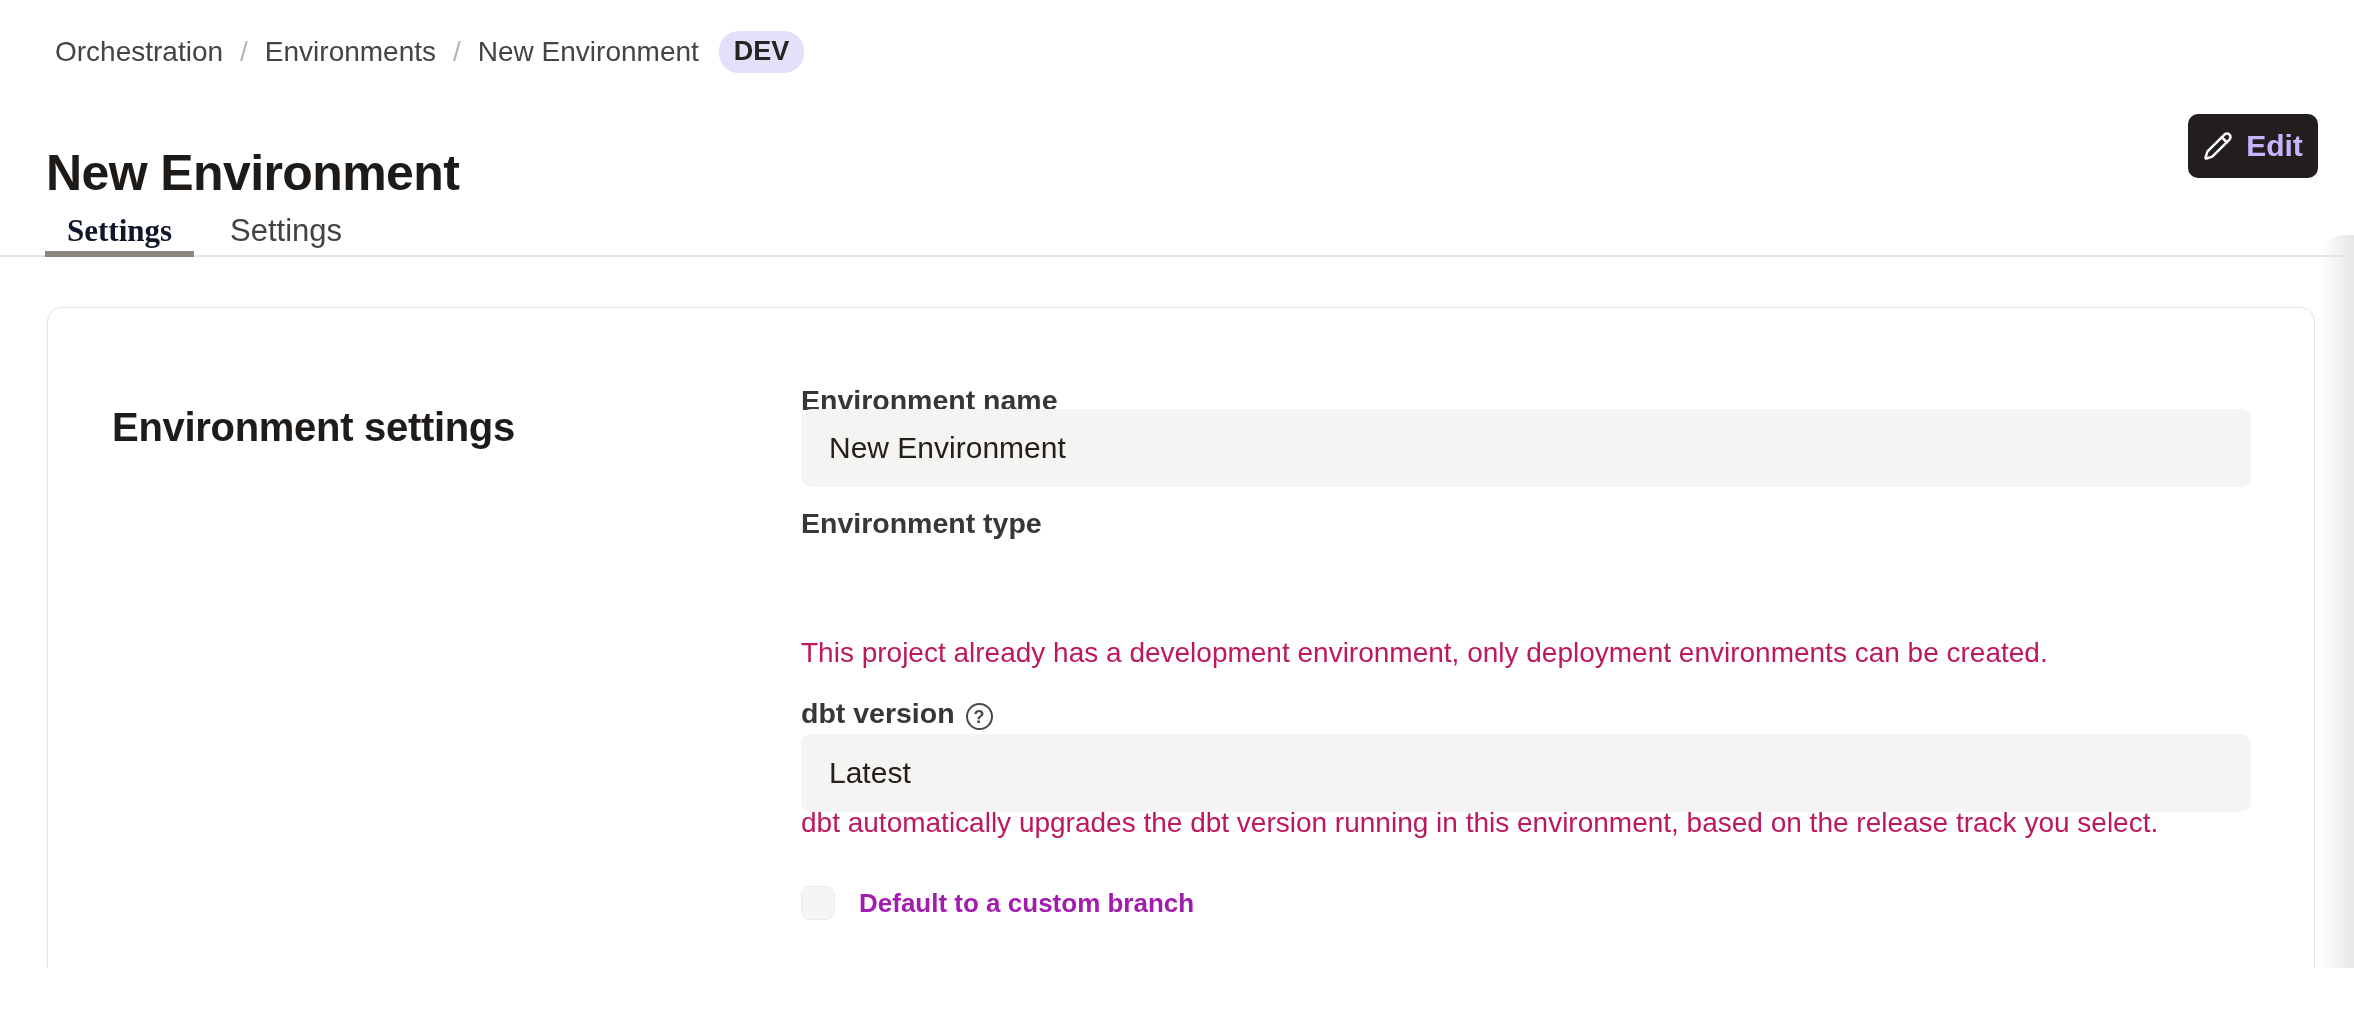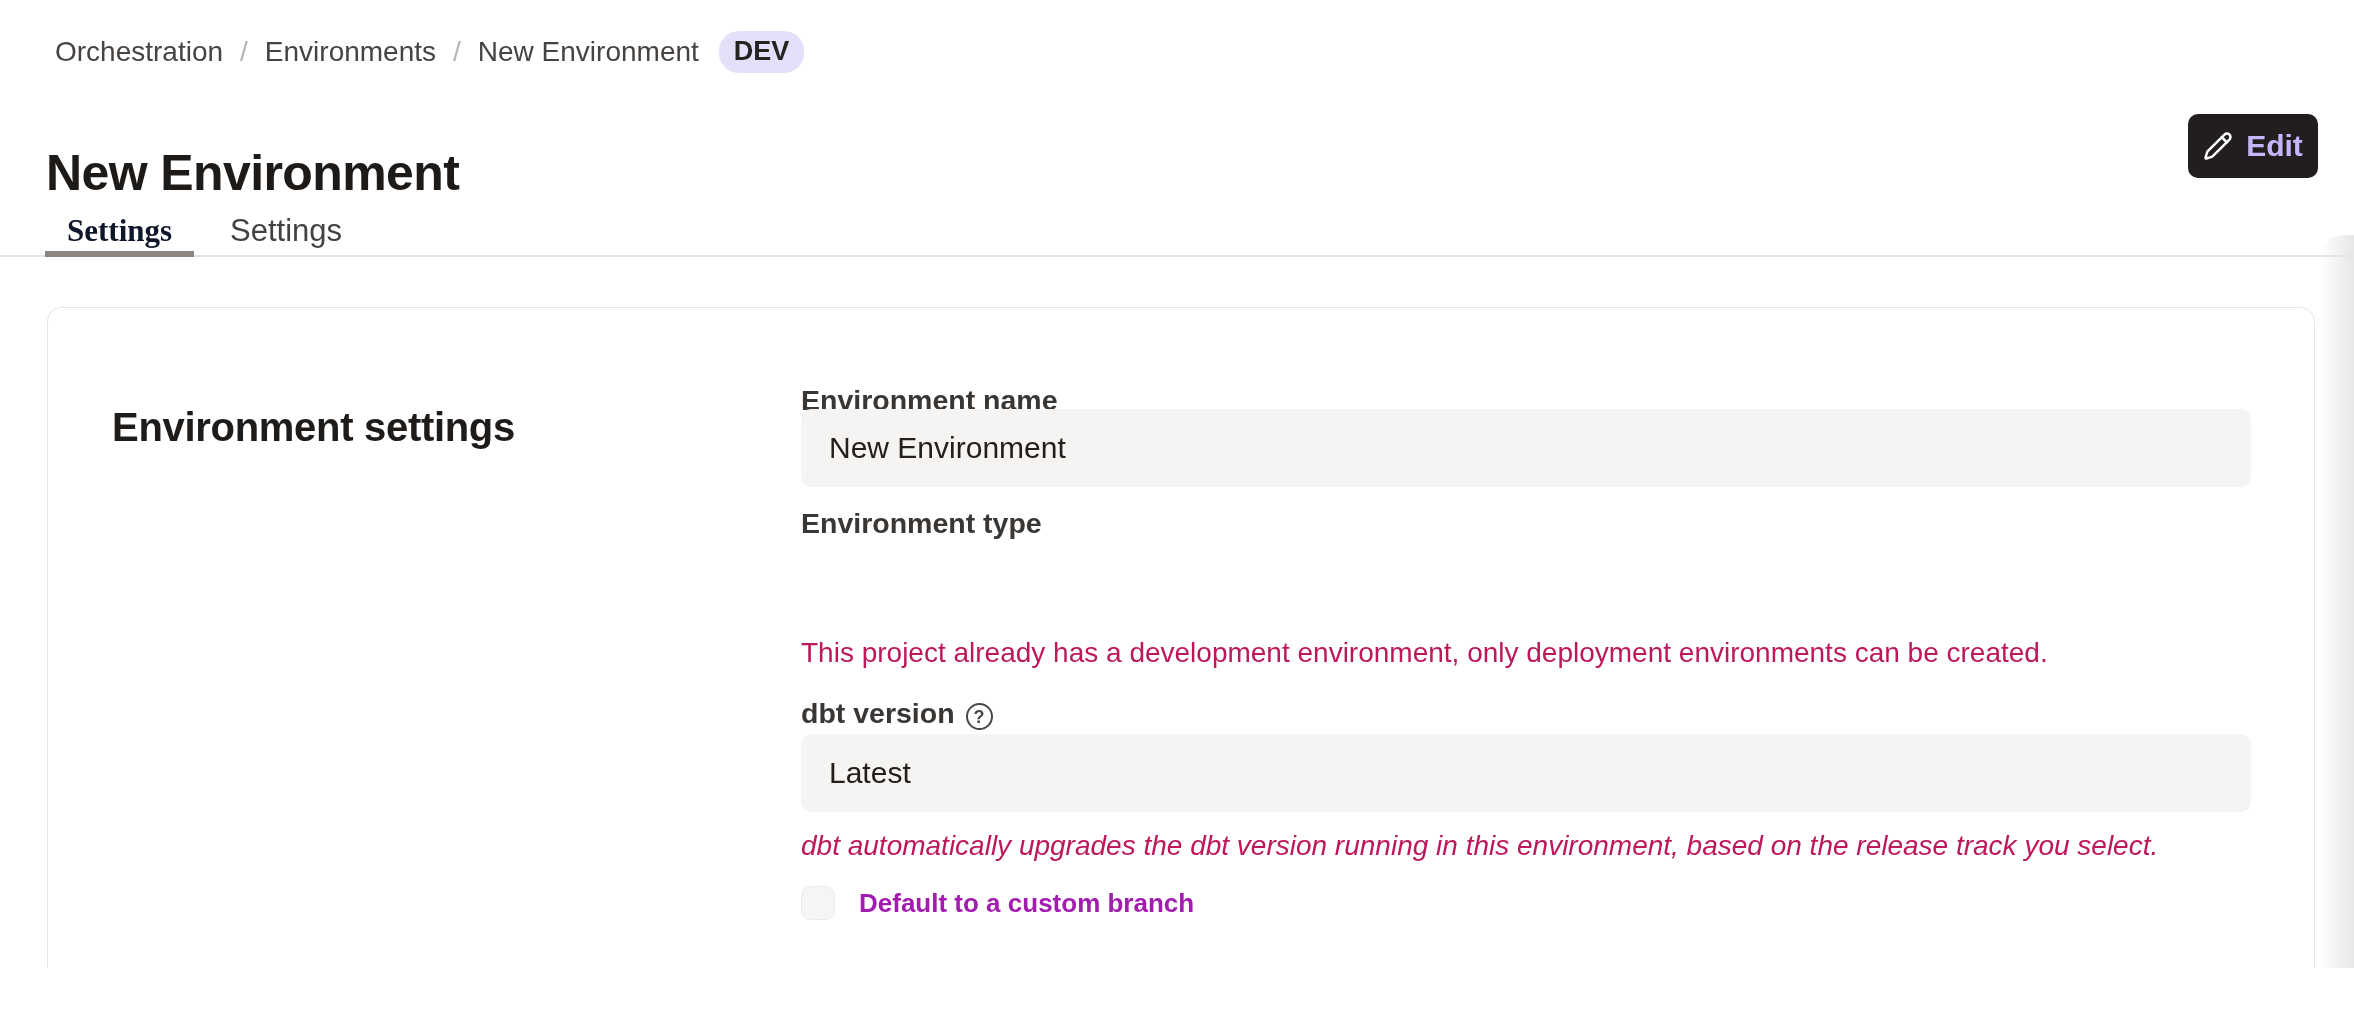--- a/index.html
+++ b/index.html
@@ -175,21 +175,21 @@
     line-height: 1;
   }
 
   .label-1 { top: 76px; }
   .input-1 { top: 101px; }
   .label-2 { top: 199px; }
   .input-2 { top: 240px; }
   .helper-1 { top: 329px; }
   .label-3 { top: 389px; align-items: flex-end; }
   .input-3 { top: 426px; }
-  .helper-2 { top: 522px; font-style: italic; }
+  .helper-2 { top: 499px; }
 
   .checkbox-row {
     position: absolute;
     left: 753px;
     top: 578px;
     display: flex;
     align-items: center;
     gap: 24px;
     cursor: pointer;
   }

